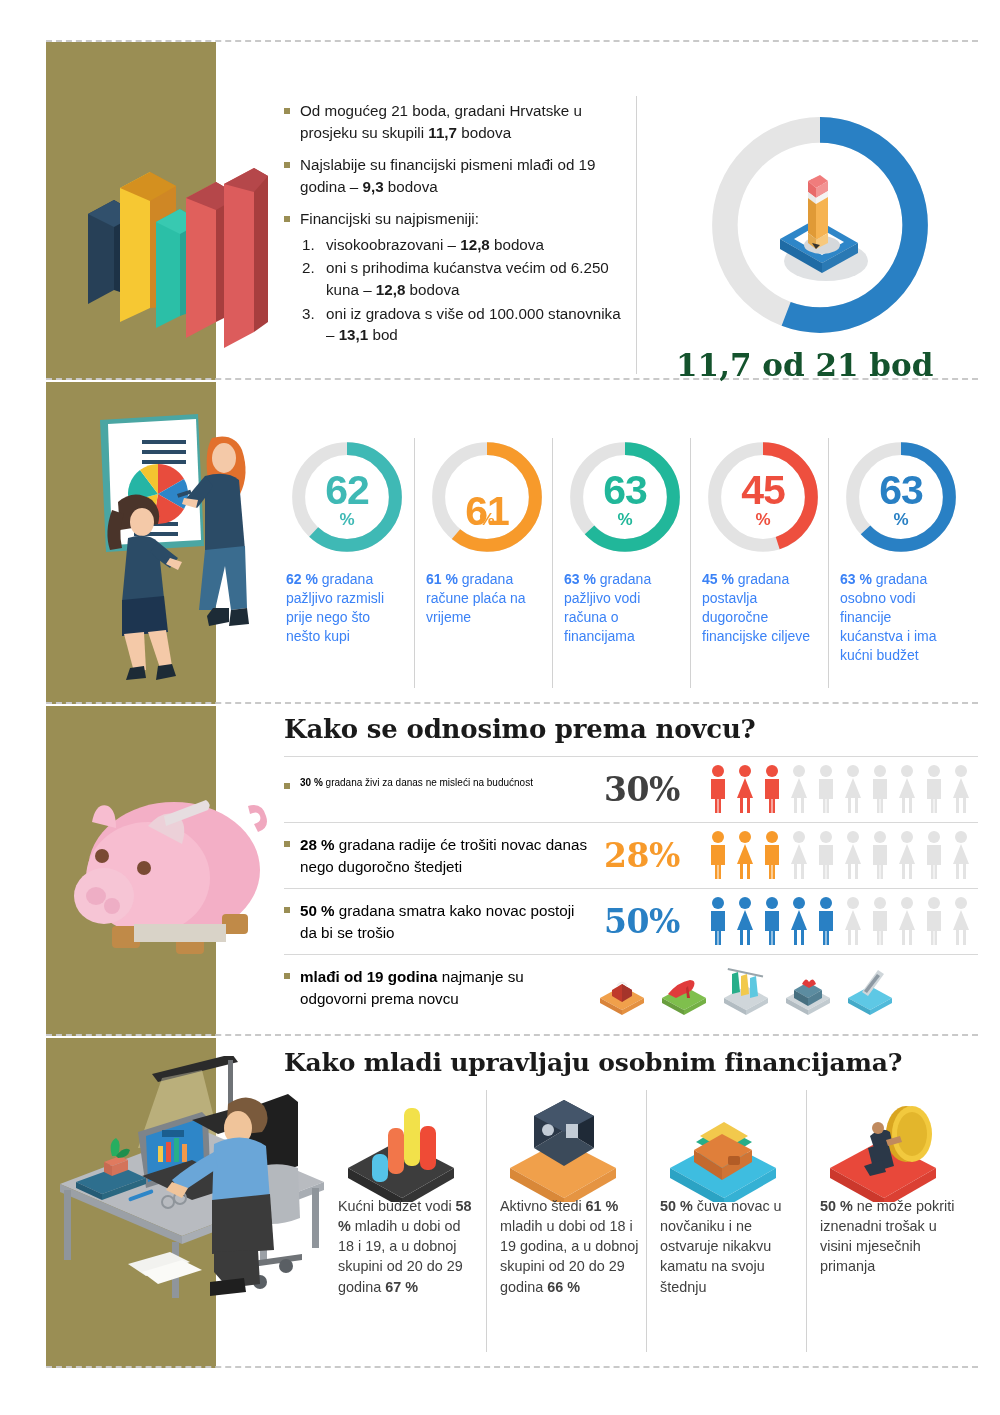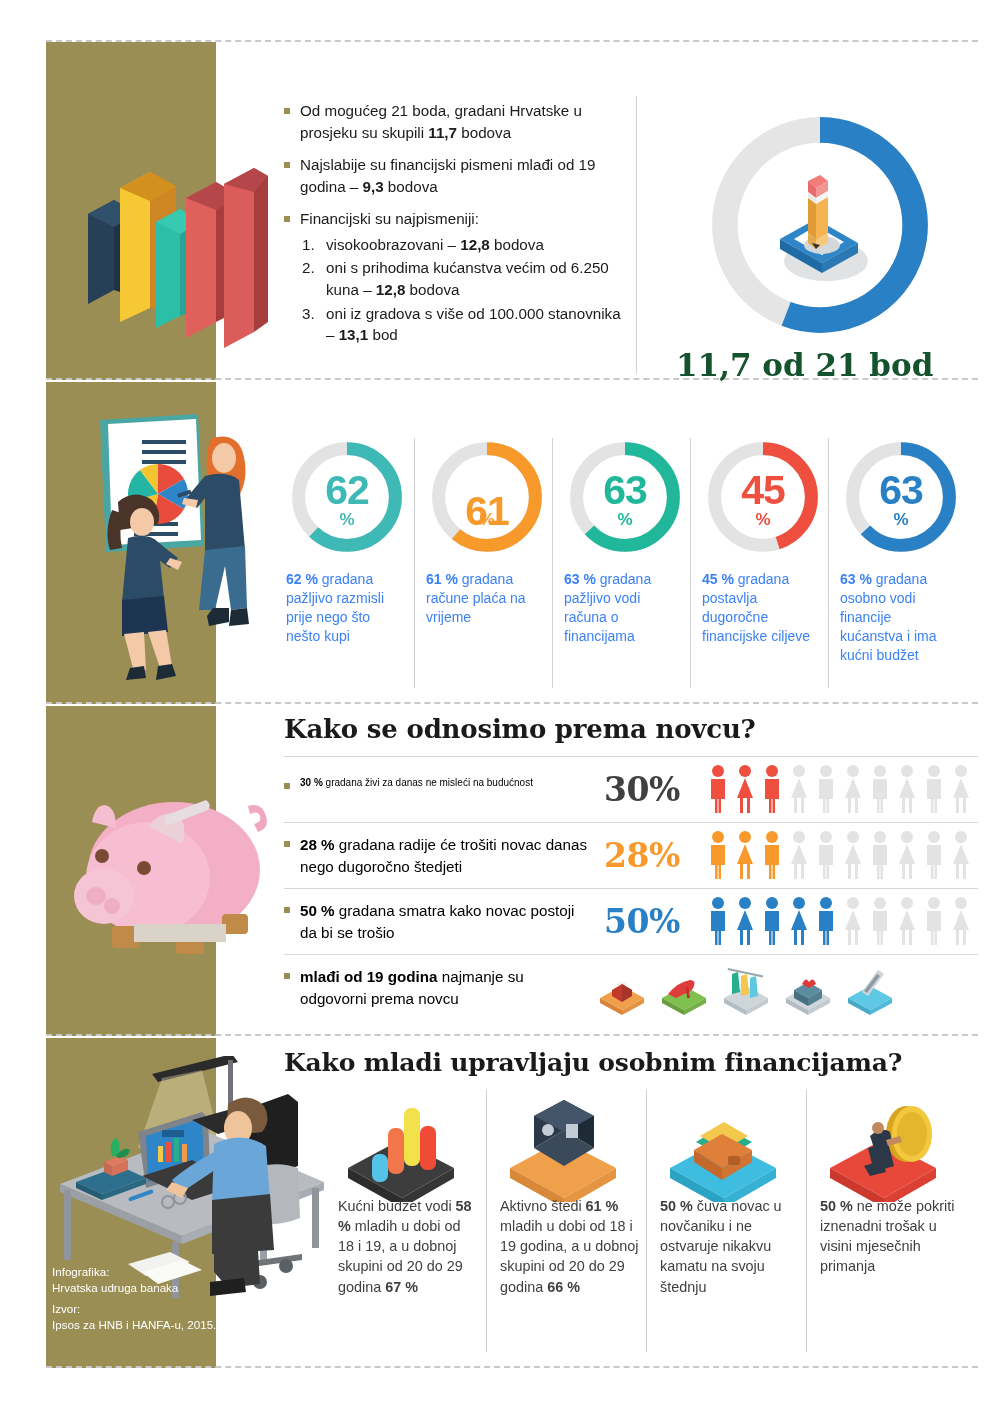--- a/index.html
+++ b/index.html
@@ -712,20 +712,14 @@
         <path d="M50,44 q12,-10 20,-4 l2,10 l-18,6z" fill="#2b3848"></path>
         <circle cx="58" cy="36" r="6" fill="#c08a5e"></circle>
         <path d="M48,56 l20,-6 l6,24 l-20,6z" fill="#2b3848"></path>
         <path d="M44,74 l18,-6 l4,12 l-16,4z" fill="#2b3848"></path>
         <path d="M66,48 l14,-4 l2,6 l-14,4z" fill="#c08a5e"></path>
       </svg>
       <div class="s4txt"><b>50 %</b><span> ne može pokriti iznenadni trošak u visini mjesečnih primanja</span></div>
     </div>
   </div>
 
-  <div class="foot" style="left:52px;top:1264px;width:180px;">
-    <div>Infografika:</div>
-    <div>Hrvatska udruga banaka</div>
-    <div style="margin-top:6px;">Izvor:</div>
-    <div>Ipsos za HNB i HANFA-u, 2015.</div>
-  </div>
 
 </div>
 
 </body></html>

